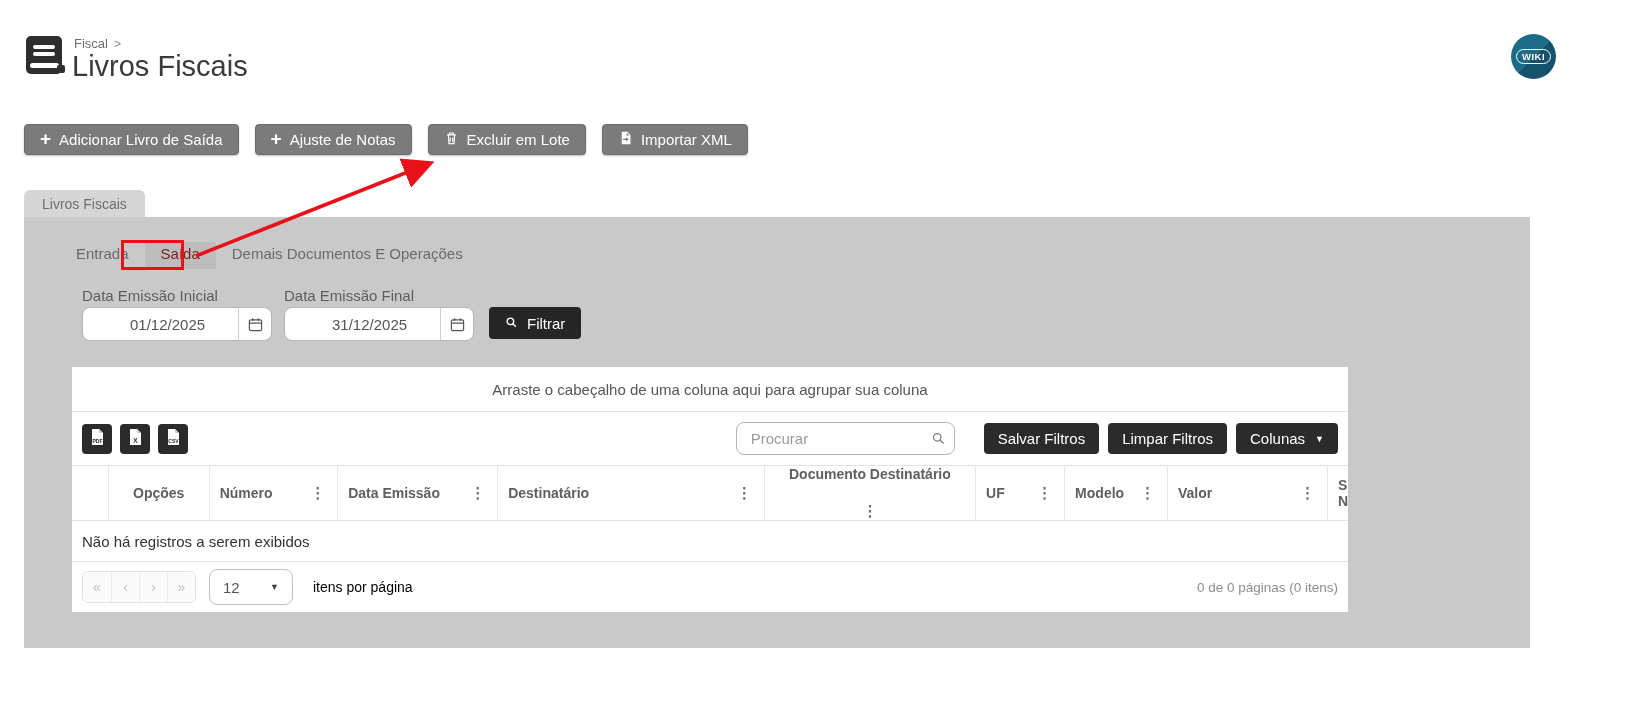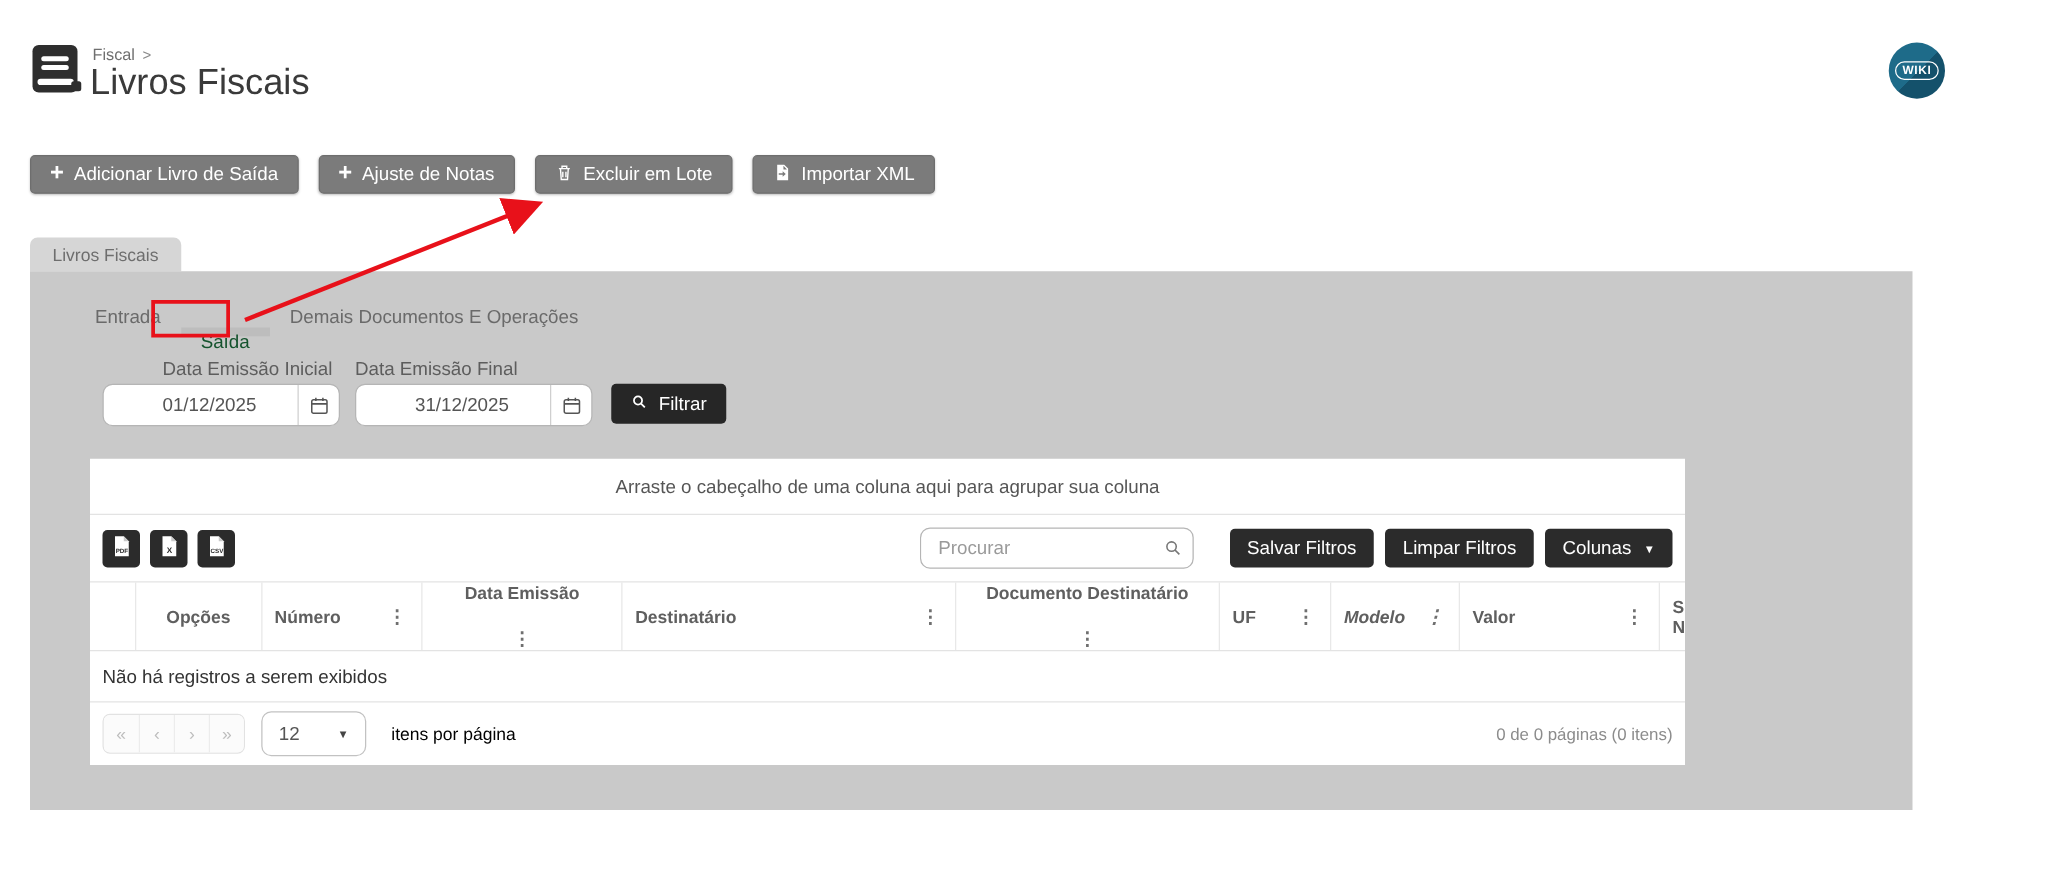--- a/index.html
+++ b/index.html
@@ -24,25 +24,25 @@
           box-shadow:0 1px 2px rgba(0,0,0,.25); cursor:pointer; white-space:nowrap; }
   .abtn .plus { font-size:19px; font-weight:bold; line-height:1; margin-top:-2px; }
 
   
   .main-tab { position:absolute; left:24px; top:190px; height:27px; background:#d6d6d6;
               border-radius:6px 6px 0 0; color:#6e6e6e; font-size:14px; display:flex; align-items:center;
               padding:0 18px; cursor:pointer; }
   .panel { position:absolute; left:24px; top:217px; width:1506px; height:431px; background:#c9c9c9; }
   .subtabs { position:absolute; left:36px; top:25px; display:flex; height:27px; }
   .subtab { color:#6a6a6a; font-size:15px; padding:3px 16px; cursor:pointer; white-space:nowrap; }
-  .subtab.selected { background:#bdbdbd; color:#14532d;margin-top:20px; }
+  .subtab.selected { background:#bdbdbd; color:#7f1d1d; }
 
   
   .flabel { position:absolute; font-size:15px; color:#5d5d5d; }
-  .lbl-start { left:58px; top:70px;margin-left:48px; } .lbl-end { left:260px; top:70px; }
+  .lbl-start { left:58px; top:70px; } .lbl-end { left:260px; top:70px; }
   .dinput { position:absolute; top:90px; width:190px; height:34px; background:#fff;
             border:1px solid #b5b5b5; border-radius:8px; display:flex; align-items:center; overflow:hidden;padding-left:33px; }
   .din-start { left:58px; } .din-end { left:260px; }
   .dinput input { flex:1; border:0; outline:0; font-size:15px; color:#555; padding-left:14px; min-width:0;
                   font-family:"Liberation Sans", sans-serif; background:transparent; }
   .cal-btn { width:33px; height:100%; border-left:1px solid #cfcfcf; display:flex; align-items:center;
              justify-content:center; cursor:pointer; }
   .filter-btn { position:absolute; left:465px; top:90px; height:32px; background:#262626; border:0;
                 border-radius:4px; color:#fff; font-size:15px; display:inline-flex; align-items:center;
                 gap:9px; padding:0 16px; cursor:pointer; }
@@ -66,22 +66,22 @@
           display:inline-flex; align-items:center; padding:0 14px; margin-left:9px; cursor:pointer; white-space:nowrap; }
   .dbtn .caret { font-size:9px; margin-left:10px; }
 
   
   .hrow { display:flex; height:56px; border-top:1px solid #e3e3e3; border-bottom:1px solid #e3e3e3; }
   .hcell { display:flex; align-items:center; justify-content:space-between; padding:0 10px;
            border-left:1px solid #e8e8e8; color:#5f5f5f; font-size:14px; font-weight:bold; overflow:hidden; }
   .hcell:first-child { border-left:0; }
   .kebab { color:#6f6f6f; font-size:15px; cursor:pointer; padding:0 2px; }
   .c-select{width:36px;} .c-opcoes{width:102px; justify-content:center;} .c-numero{width:130px;}
-  .c-dtemissao{width:162px;flex-direction:column;} .c-dest{width:270px;} .c-docdest{width:214px;flex-direction:column;} .c-uf{width:90px;}
-  .c-modelo{width:104px;font-style:italic;} .c-valor{width:162px;} .c-situacao{flex:1;}
+  .c-dtemissao{width:162px;} .c-dest{width:270px;} .c-docdest{width:214px;flex-direction:column;} .c-uf{width:90px;}
+  .c-modelo{width:104px;} .c-valor{width:162px;} .c-situacao{flex:1;}
 
   .empty-row { height:40px; display:flex; align-items:center; padding-left:10px; font-size:15px; color:#333; }
 
   
   .gfooter { height:51px; display:flex; align-items:center; padding:0 10px; border-top:1px solid #e3e3e3; }
   .nav-group { display:flex; border:1px solid #e2e2e2; border-radius:6px; overflow:hidden; }
   .nbtn { width:28px; height:30px; display:flex; align-items:center; justify-content:center; color:#bdbdbd;
           font-size:14px; background:#fbfbfb; border:0; border-left:1px solid #ececec; cursor:pointer; }
   .nbtn:first-child { border-left:0; }
   .psize { margin-left:13px; width:84px; height:36px; border:1px solid #c2c2c2; border-radius:8px; background:#fff;

